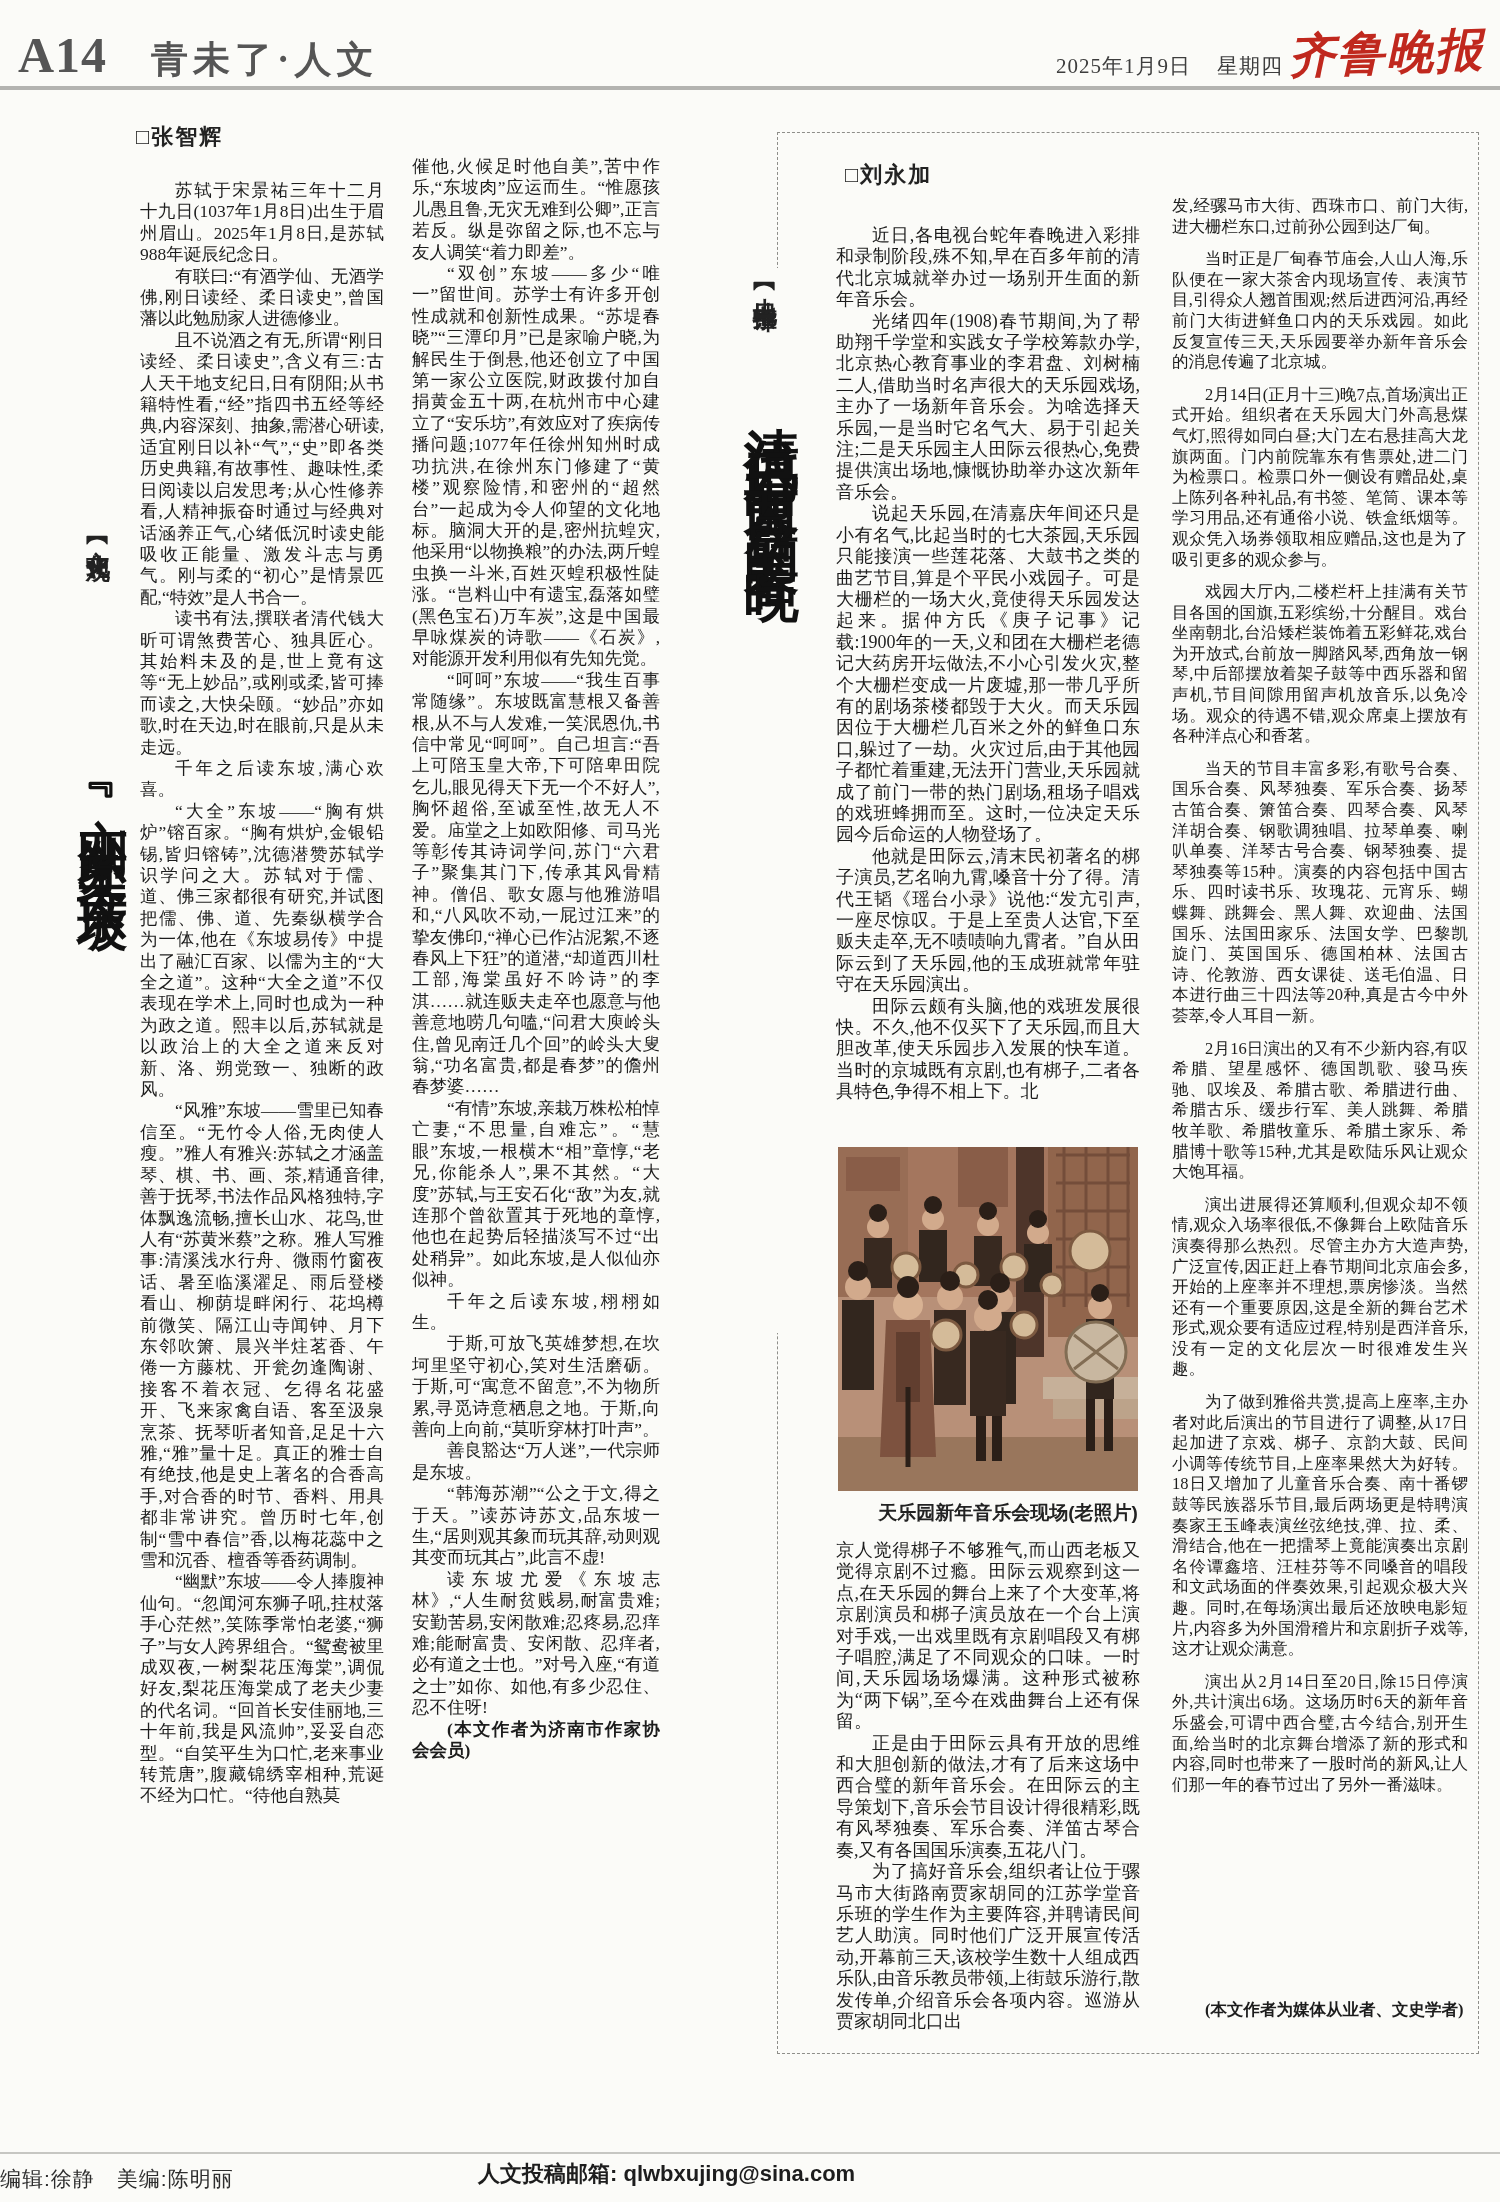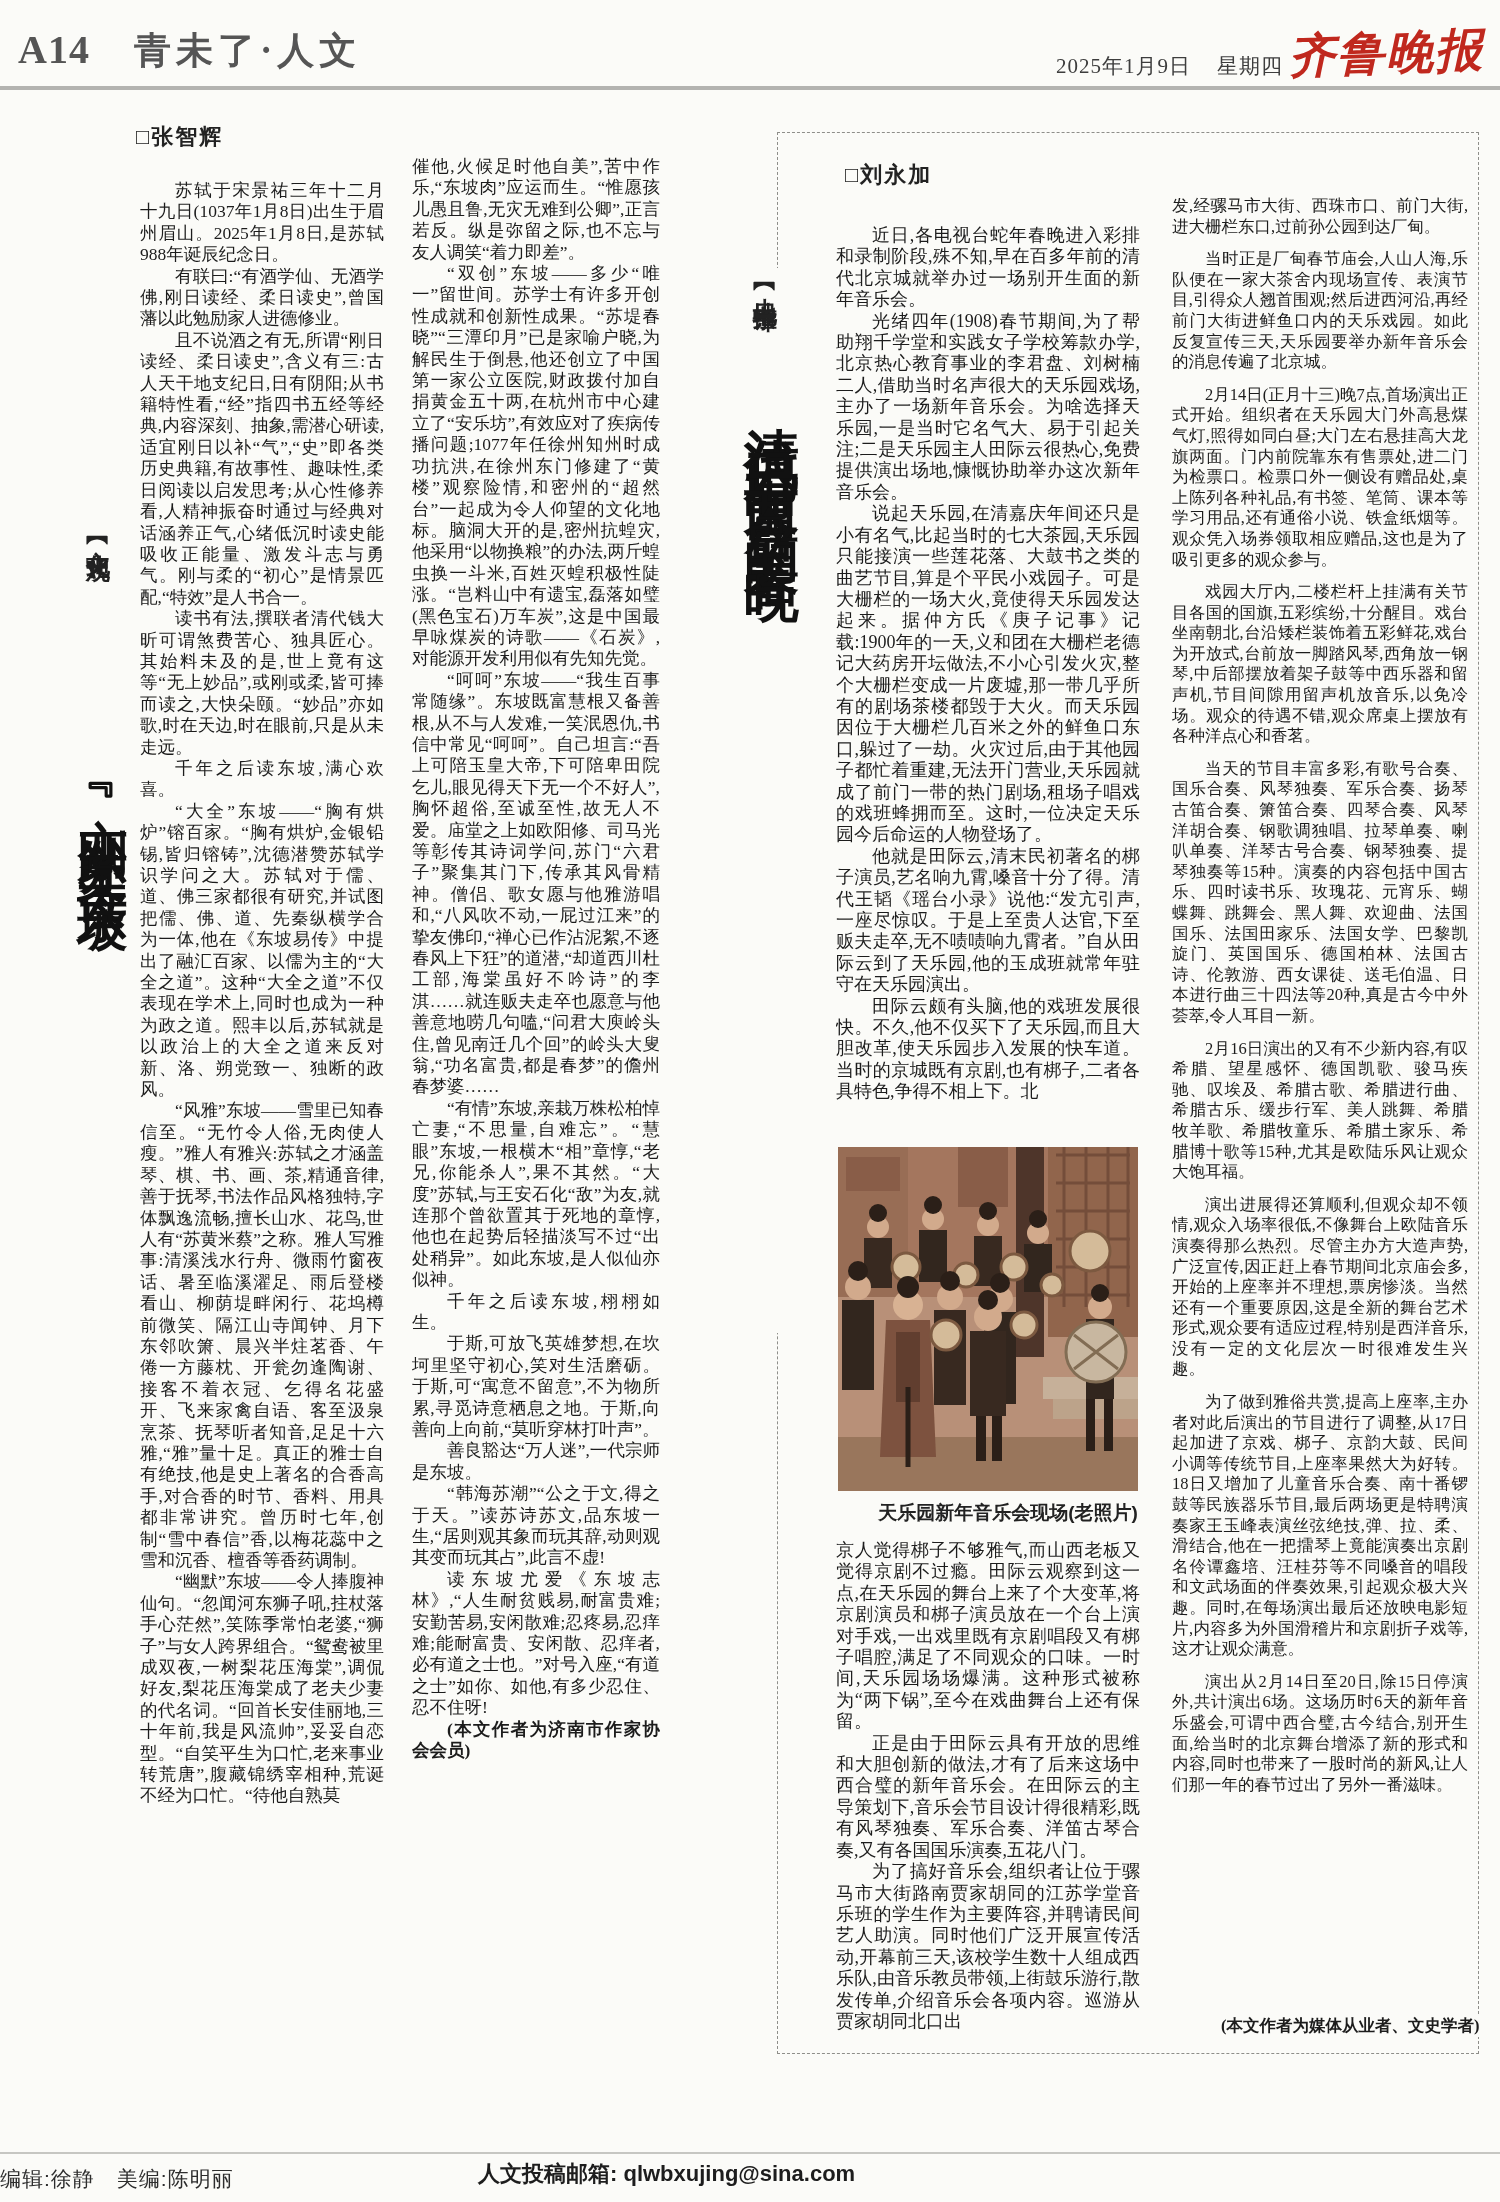--- a/index.html
+++ b/index.html
@@ -1,20 +1,20 @@
 <!DOCTYPE html>
 <html><head>
 <meta charset="utf-8">
 <style>
   html,body{margin:0;padding:0;background:#dcdcd8;}
   #page{position:relative;width:1500px;height:2202px;margin:0 auto;background:#fbfbf8;
         font-family:"Liberation Serif","DejaVu Serif",serif;color:#1c1c1c;overflow:hidden;}
   
   .hdr-left{position:absolute;left:18px;top:26px;color:#555;white-space:nowrap;}
-  .hdr-pagenum{font-weight:700;font-size:40px;letter-spacing:1px;}
+  .hdr-pagenum{font-weight:700;font-size:50px;letter-spacing:1px;}
   .hdr-section{font-weight:700;font-size:37px;letter-spacing:5px;margin-left:44px;}
   .hdr-date{position:absolute;left:1056px;top:52px;font-size:21px;color:#3d3d3d;letter-spacing:1px;}
   .hdr-weekday{margin-left:26px;}
   .masthead{position:absolute;left:1288px;top:22px;color:#c0281e;font-weight:900;font-size:47px;
             letter-spacing:2px;font-style:italic;transform:rotate(-2deg);}
   .hdr-rule{position:absolute;left:0;top:86px;width:1500px;height:4px;background:#b3b3b0;}
   
   .v{writing-mode:vertical-rl;}
   .cat-label{position:absolute;font-size:24px;font-weight:600;letter-spacing:4px;color:#222;background:#fbfbf8;}
   .cat-left{left:82px;top:528px;height:180px;}
@@ -31,21 +31,21 @@
   .col p{margin:0;text-indent:2em;line-height:21.4px;}
   .flow-cont p:first-child{text-indent:0;}
   .lcol1{left:140px;top:180px;width:244px;height:1762px;font-size:17.5px;}
   .lcol2{left:412px;top:156px;width:248px;height:1892px;font-size:17.5px;}
   .rcolA{left:836px;top:216px;width:304px;height:926px;font-size:18px;margin-top:9px;}
   .rcolA2{left:836px;top:1540px;width:304px;height:508px;font-size:18px;}
   .rcolC{left:1172px;top:184px;width:296px;height:1862px;font-size:16.5px;}
   .rcolC p{line-height:20.6px;margin-top:12px;}
   .note{font-weight:700;}
   .note-right{position:absolute;left:1172px;top:2000px;width:296px;font-size:16.5px;line-height:20.6px;
-              text-indent:2em;font-weight:700;background:#fbfbf8;margin:16px;text-align:justify;}
+              text-indent:2em;font-weight:700;background:#fbfbf8;margin:0;text-align:justify;}
   
   .dashed-box{position:absolute;left:777px;top:132px;width:700px;height:1920px;
               border:1px dashed #8e8e8a;pointer-events:none;}
   
   .photo{position:absolute;left:838px;top:1147px;width:300px;height:344px;overflow:hidden;
          box-shadow:0 0 0 1px #c9b7a6 inset;}
   .caption{position:absolute;left:856px;top:1500px;width:304px;text-align:center;
            font-family:"Liberation Sans","DejaVu Sans",sans-serif;font-weight:700;font-size:19px;color:#222;}
   
   .ftr-rule{position:absolute;left:0;top:2152px;width:1500px;height:2px;background:#c6c6c2;}

